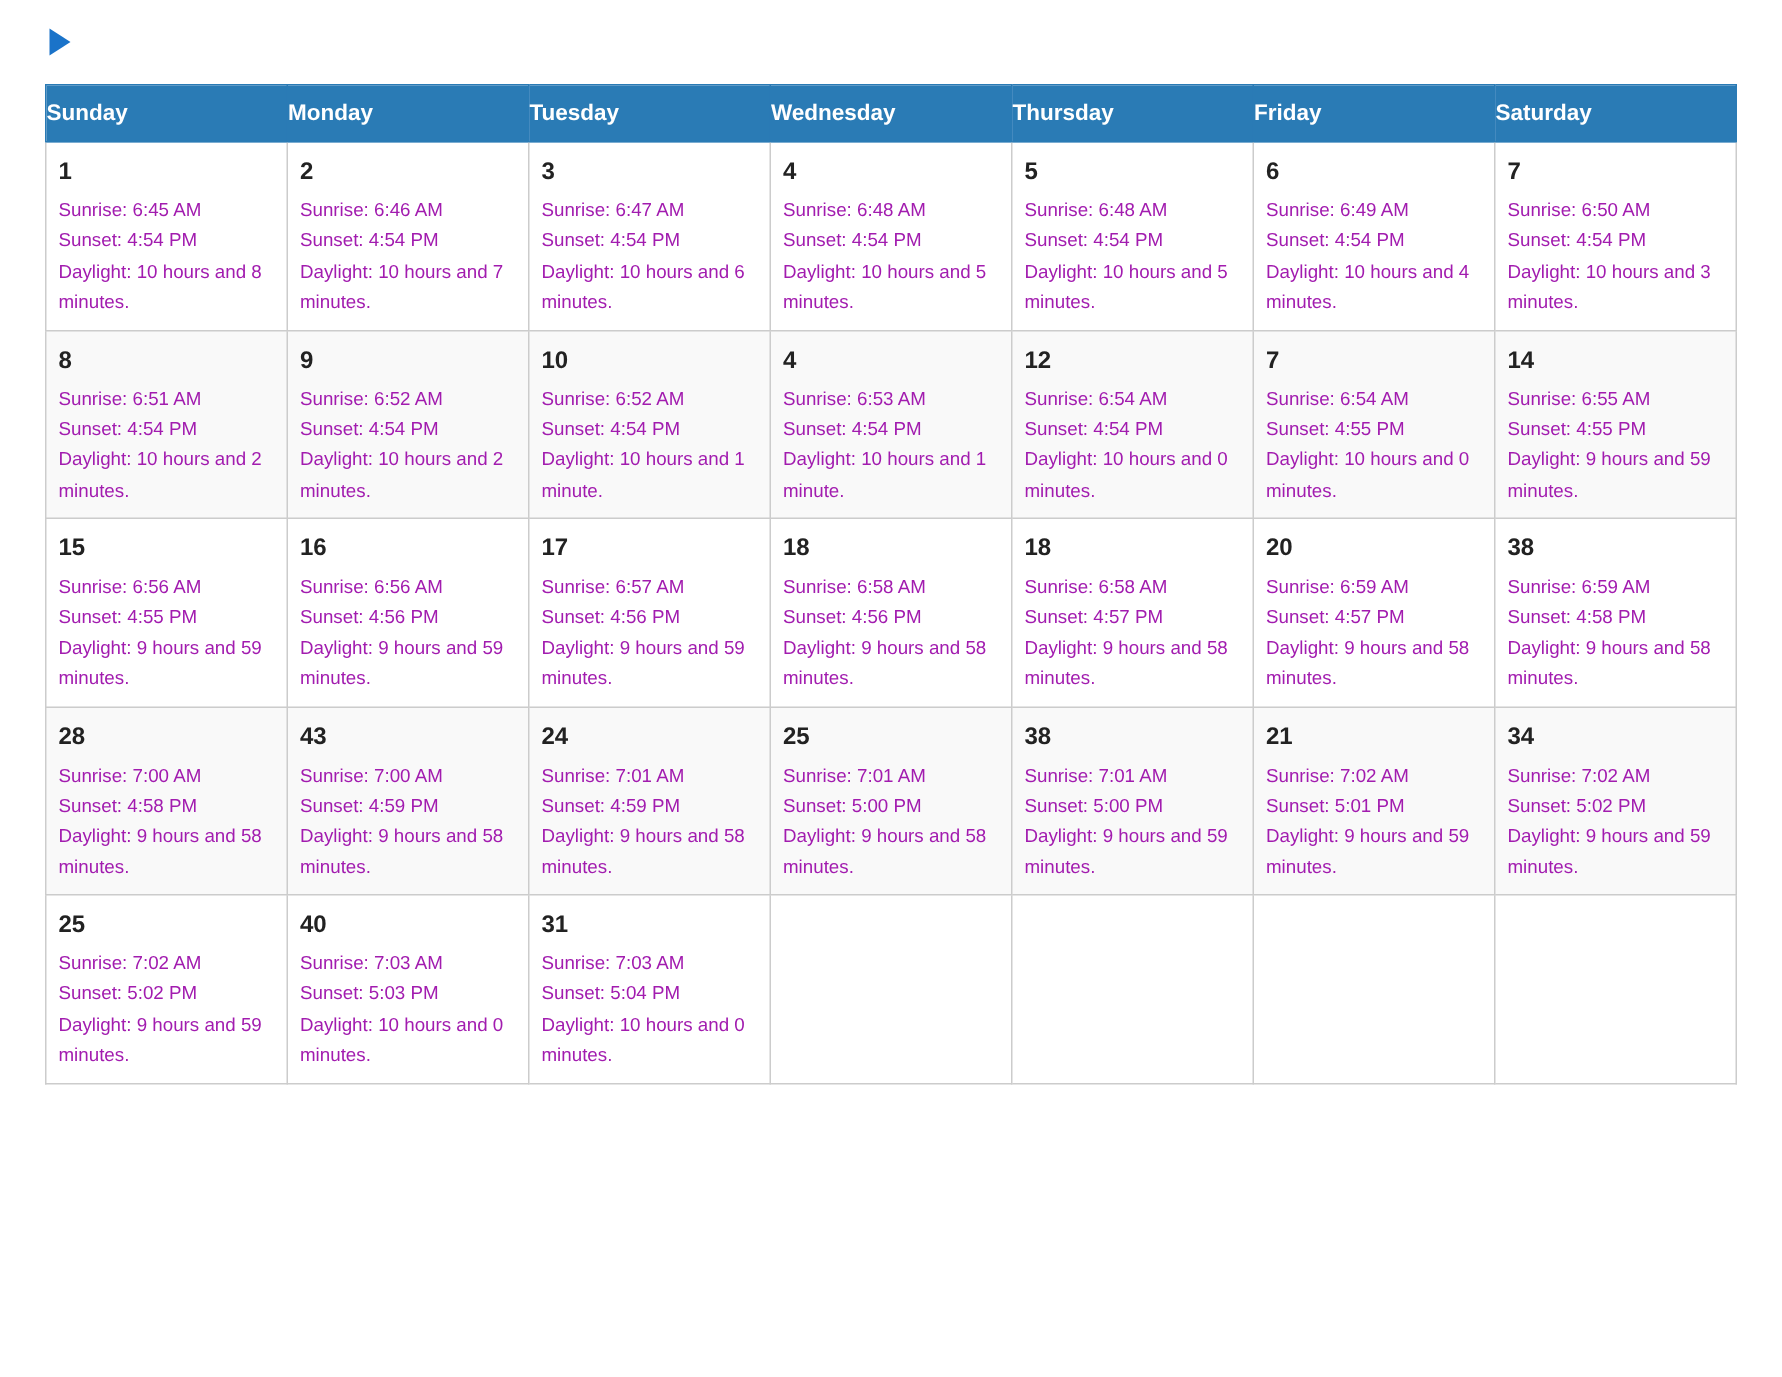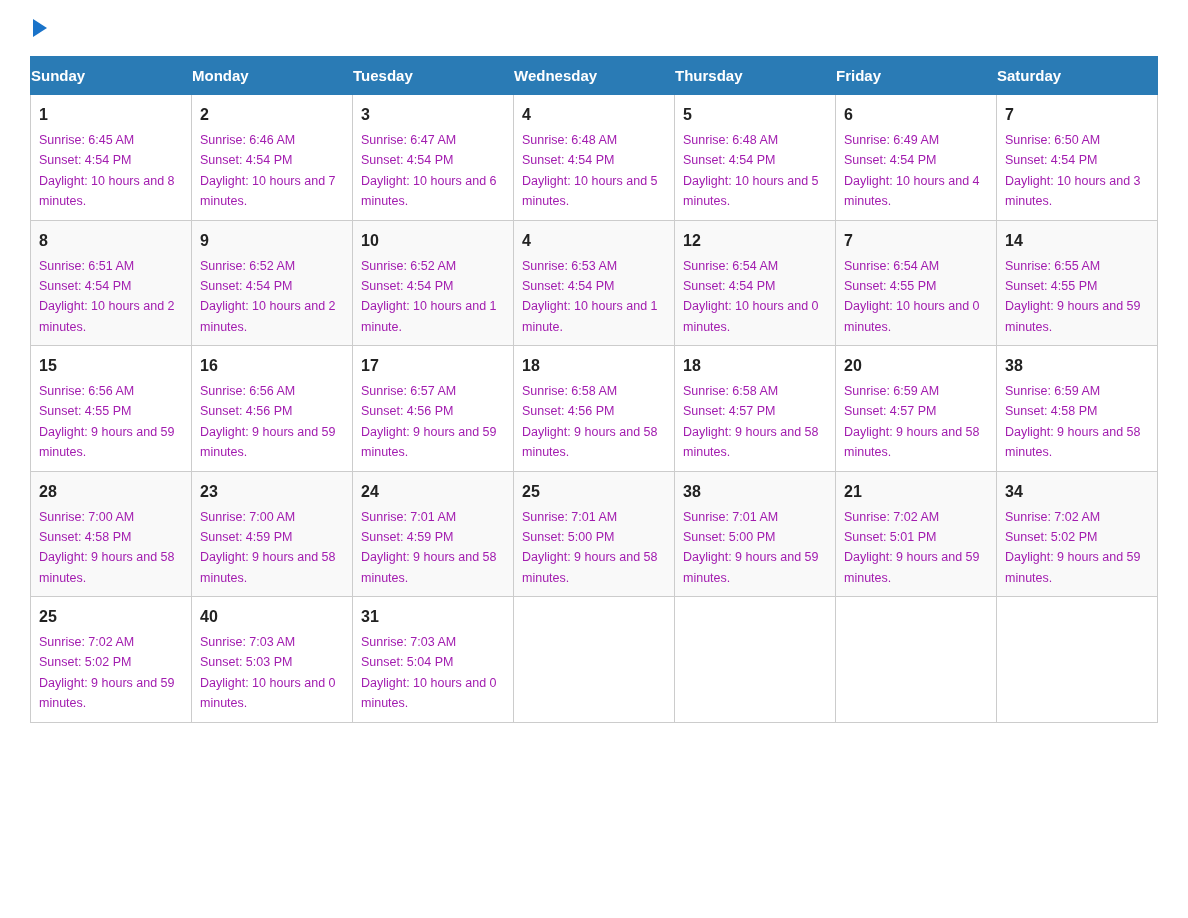--- a/index.html
+++ b/index.html
@@ -224,21 +224,21 @@
         <span class="day-number">38</span>
         <span class="day-info">Sunrise: 6:59 AM<br>Sunset: 4:58 PM<br>Daylight: 9 hours&nbsp;and&nbsp;58 minutes.</span>
       </td>
       </tr>
       <tr>
         <td>
         <span class="day-number">28</span>
         <span class="day-info">Sunrise: 7:00 AM<br>Sunset: 4:58 PM<br>Daylight: 9 hours&nbsp;and&nbsp;58 minutes.</span>
       </td>
         <td>
-        <span class="day-number">23</span>
+        <span class="day-number">43</span>
         <span class="day-info">Sunrise: 7:00 AM<br>Sunset: 4:59 PM<br>Daylight: 9 hours&nbsp;and&nbsp;58 minutes.</span>
       </td>
         <td>
         <span class="day-number">24</span>
         <span class="day-info">Sunrise: 7:01 AM<br>Sunset: 4:59 PM<br>Daylight: 9 hours&nbsp;and&nbsp;58 minutes.</span>
       </td>
         <td>
         <span class="day-number">25</span>
         <span class="day-info">Sunrise: 7:01 AM<br>Sunset: 5:00 PM<br>Daylight: 9 hours&nbsp;and&nbsp;58 minutes.</span>
       </td>

